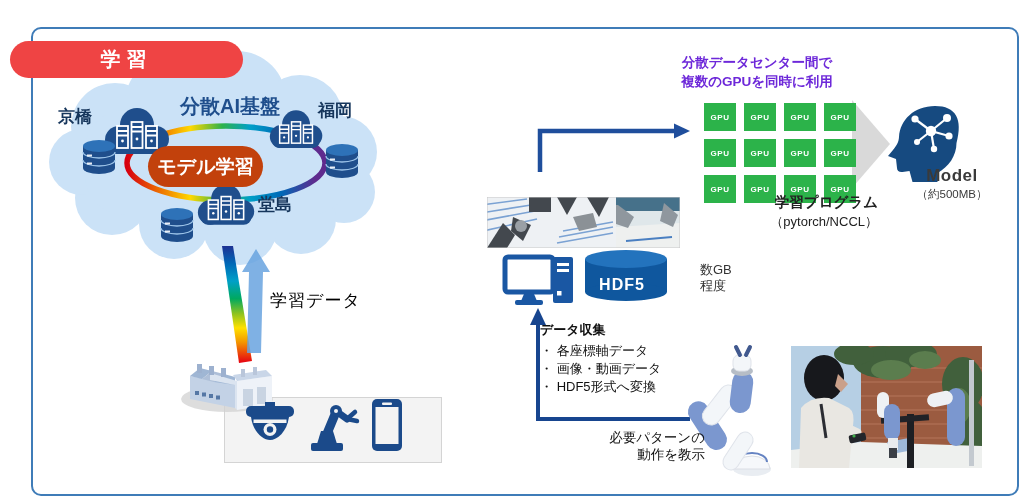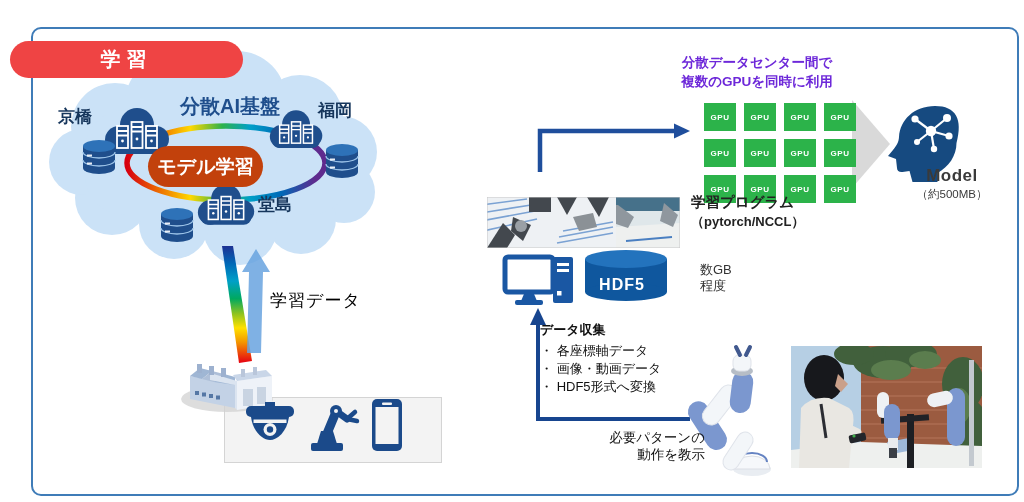--- a/index.html
+++ b/index.html
@@ -17,23 +17,23 @@
   .site-right{left:318px;top:99px;}
   .site-bottom{left:258px;top:193px;}
   .model-pill{left:148px;top:146px;width:115px;height:41px;background:#c2410c;border-radius:21px;
               color:#fff;font-size:19px;font-weight:bold;line-height:41px;text-align:center;z-index:4;}
   .learning-data{left:270px;top:289px;font-size:17px;font-weight:500;color:#000;letter-spacing:1px;z-index:4;}
   .source-box{left:224px;top:397px;width:216px;height:64px;background:#f3f3f3;border:1px solid #d4d4d4;z-index:1;}
   
   .gpu-heading{left:652px;top:53px;width:210px;text-align:center;font-size:13.5px;font-weight:bold;color:#6d28d9;line-height:19px;z-index:4;}
   .gpu-grid{left:704px;top:103px;display:grid;grid-template-columns:repeat(4,32px);grid-auto-rows:28px;gap:8px;z-index:3;}
   .gpu-cell{background:#2cb34a;color:#fff;font-size:8px;font-weight:bold;display:flex;align-items:center;justify-content:center;letter-spacing:.5px;}
-  .program{left:691px;top:193px;width:170px;text-align:left;color:#222;z-index:4;}
+  .program{left:708px;top:193px;width:170px;text-align:right;color:#222;z-index:4;}
   .program .l1{font-size:14.5px;font-weight:bold;}
-  .program .l2{font-size:13px;font-weight:bold;margin-top:1px;}
+  .program .l2{font-size:13px;font-weight:normal;margin-top:1px;}
   .model-block{left:886px;top:166px;width:84px;text-align:center;color:#3a3a3a;z-index:4;margin-left:24px;}
   .model-block .l1{font-size:17px;font-weight:bold;letter-spacing:.5px;}
   .model-block .l2{font-size:11.5px;margin-top:1px;}
   .hdf5-text{left:586px;top:276px;width:72px;text-align:center;color:#fff;font-size:16px;font-weight:bold;letter-spacing:1px;z-index:4;}
   .storage-size{left:668px;top:262px;width:48px;text-align:left;font-size:13px;font-weight:400;color:#333;line-height:16px;z-index:4;margin-left:32px;}
   .collection{left:520px;top:321px;color:#111;z-index:4;margin-left:20px;}
   .collection .head{font-size:13px;font-weight:bold;margin-bottom:3px;}
   .collection .item{font-size:13px;line-height:18px;}
   .collection .item::before{content:"・ ";}
   .teaching{left:593px;top:429px;width:112px;text-align:right;font-size:13.5px;font-weight:normal;color:#111;line-height:17px;z-index:4;}

